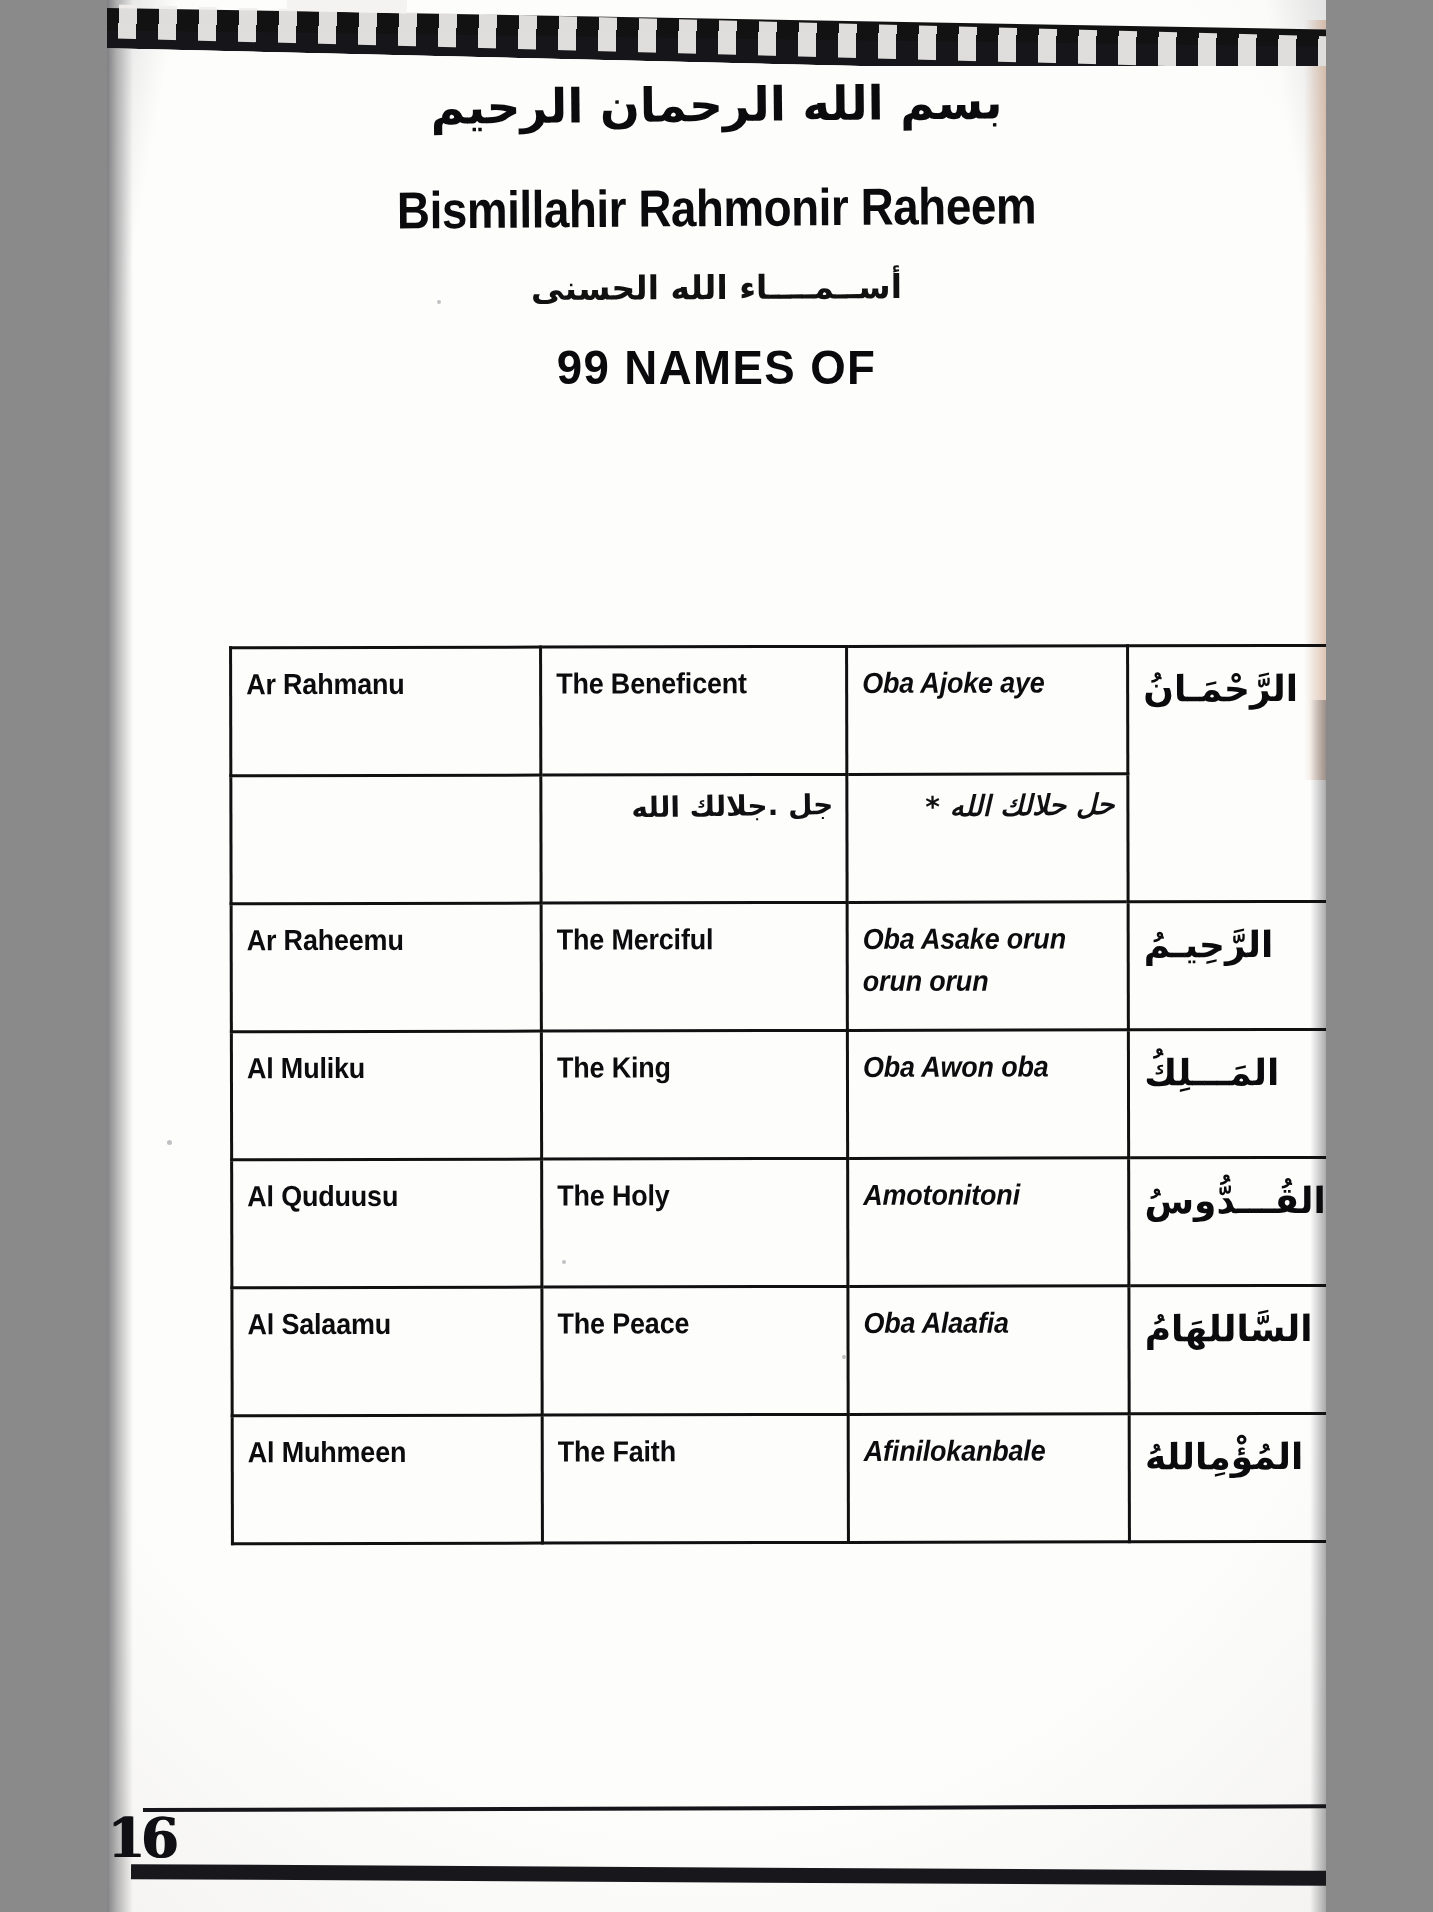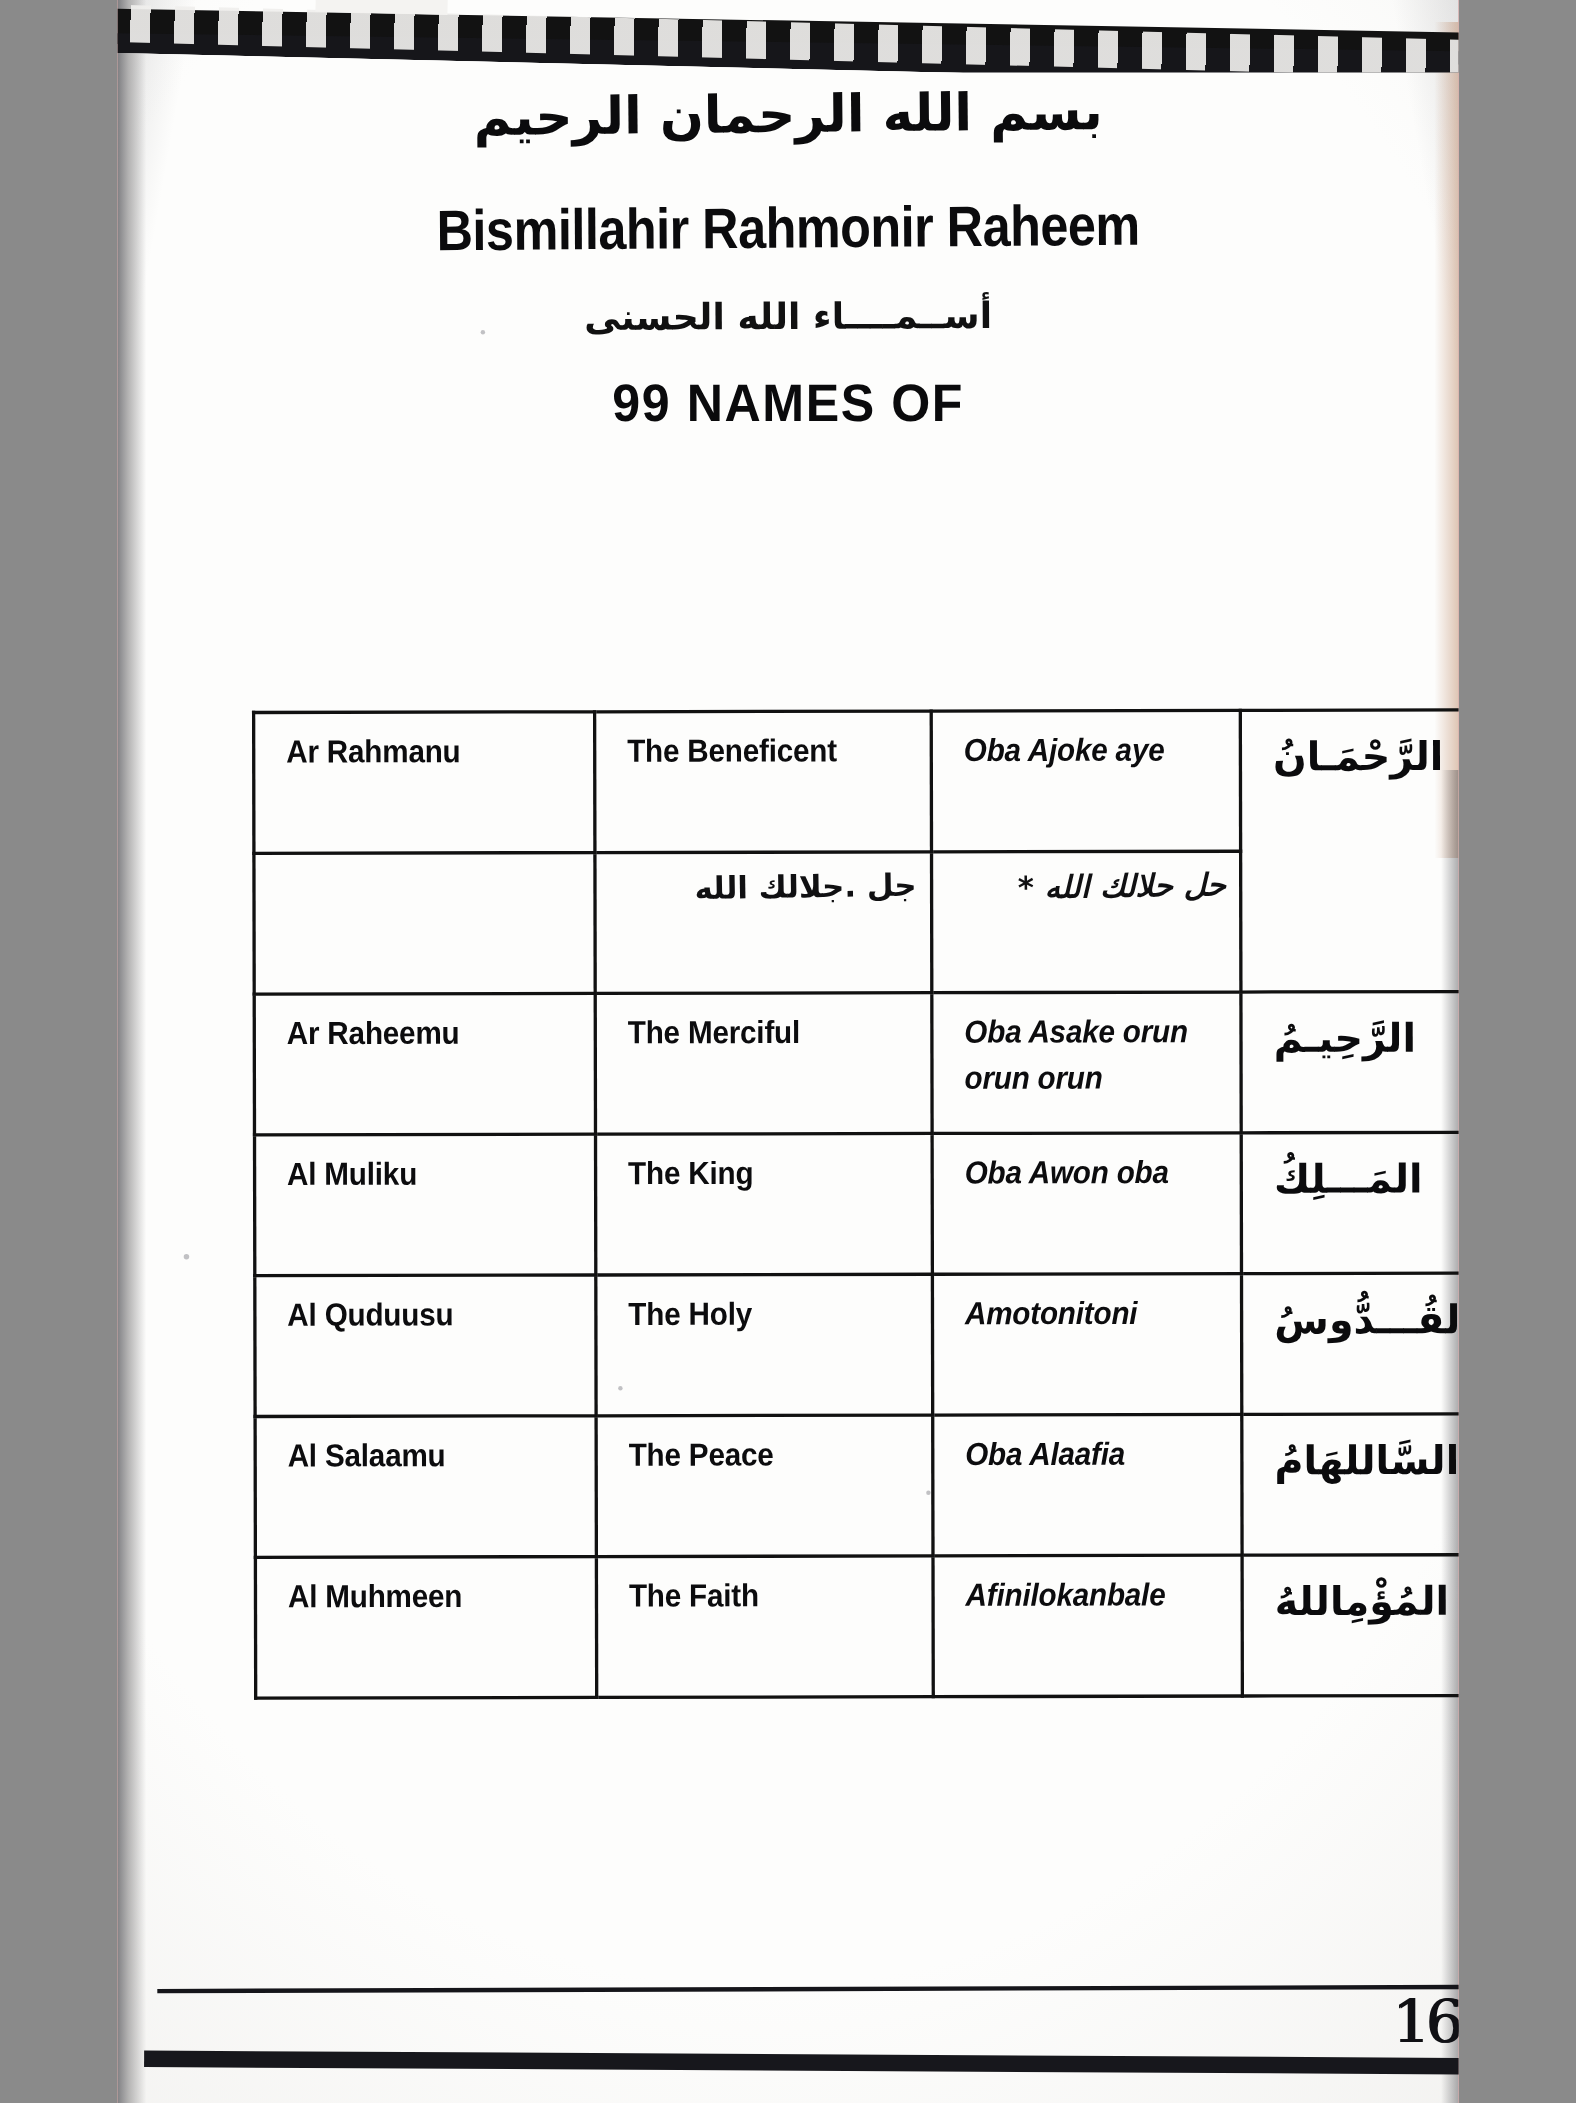--- a/index.html
+++ b/index.html
@@ -103,23 +103,23 @@
   .bottom-rule-thick {
     position: absolute;
     left: 24px; top: 1868px;
     width: 1376px; height: 15px;
     background: #17171c;
     transform: rotate(0.32deg);
   }
   .page-number {
     position: absolute;
     left: 0; right: 0; top: 1806px;
-    text-align: right;
+    text-align: left;
     font-family: "DejaVu Serif", "Liberation Serif", serif;
-    font-weight: normal;
+    font-weight: bold;
     font-size: 54px;
     letter-spacing: -4px;
     color: #101014;
     text-shadow: 1.5px 0 0 #101014;
   }
 
   
   .basmala {
     position: absolute;
     left: 0; right: 0; top: 76px;
@@ -185,21 +185,21 @@
   }
   table.names {
     width: 100%;
     border-collapse: collapse;
     table-layout: fixed;
     background: transparent;
   }
   table.names td {
     border: 3px solid #111;
     vertical-align: top;
-    padding: 14px 12px 10px 28px;
+    padding: 14px 12px 10px 14px;
     height: 128px;
     box-sizing: border-box;
   }
   .col-translit { width: 276px; }
   .col-meaning  { width: 272px; }
   .col-yoruba   { width: 250px; font-style: italic; }
   .col-arabic   { width: 240px; }
 
   .cell-text {
     font-family: "Liberation Sans Narrow", "Liberation Sans", sans-serif;

